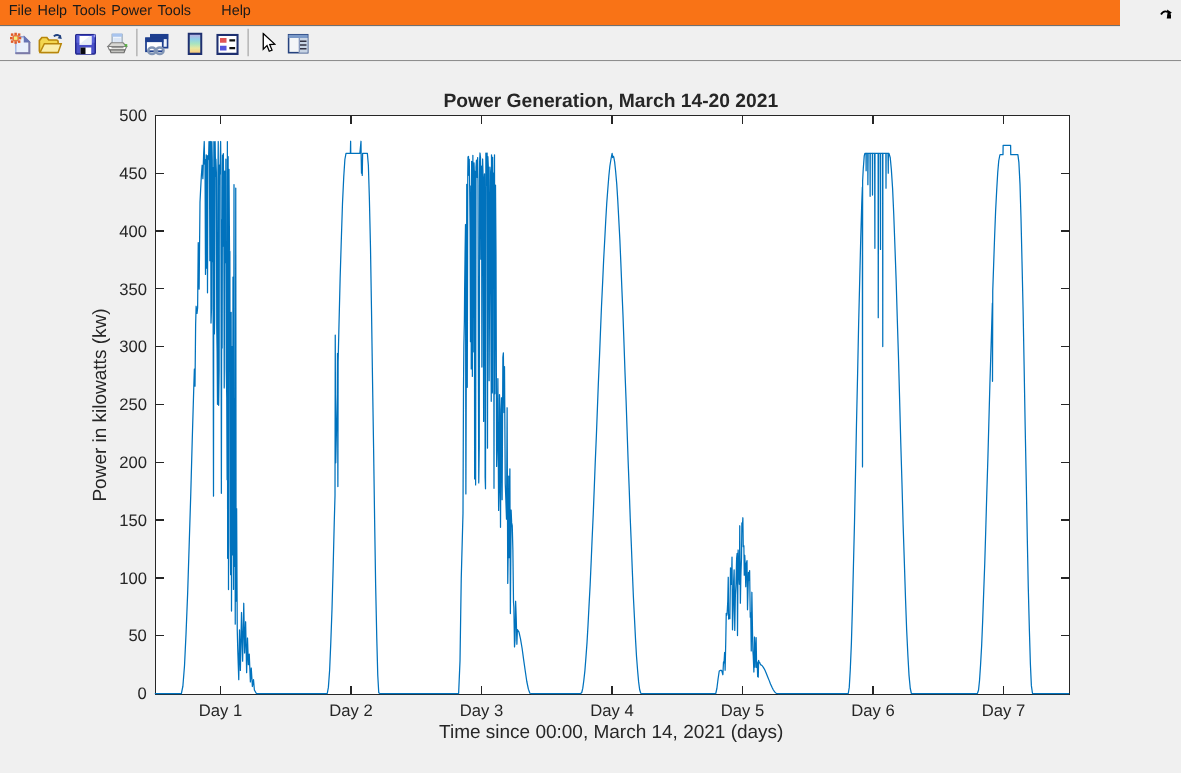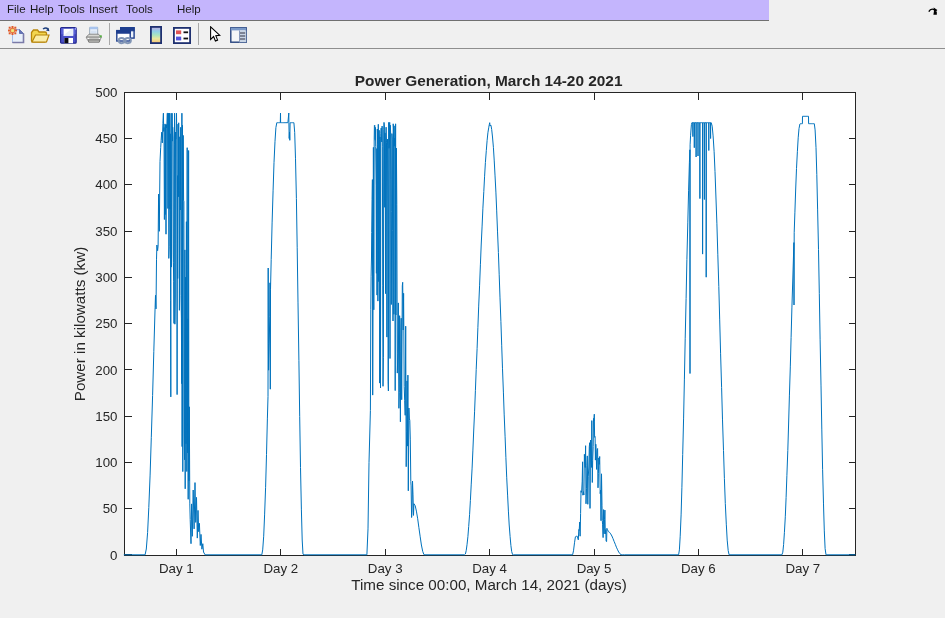--- a/index.html
+++ b/index.html
@@ -1,28 +1,28 @@
 <!DOCTYPE html>
 <html><head><meta charset="utf-8"><style>
 html,body{margin:0;padding:0;width:945px;height:618px;background:#f0f0f0;overflow:hidden;
 font-family:"Liberation Sans",sans-serif;}
-#menubar{position:absolute;left:0;top:0;width:769px;height:20px;background:#c4b5fd;
+#menubar{position:absolute;left:0;top:0;width:896px;height:20px;background:#f97316;
 border-bottom:1px solid #707070;font-size:11.5px;color:#1a1a1a;}
 #menubar span{position:absolute;top:3px;}
 #toolbar{position:absolute;left:0;top:21px;width:945px;height:27px;background:#f0f0f0;
 border-bottom:1px solid #8e8e8e;}
 #fig{position:absolute;left:0;top:49px;width:945px;height:569px;background:#f0f0f0;}
 svg text{font-family:"Liberation Sans",sans-serif;}
 </style></head>
 <body>
 <div id="menubar">
 <span style="left:7px">File</span>
     <span style="left:30px">Help</span>
     <span style="left:58px">Tools</span>
-    <span style="left:89px">Insert</span>
+    <span style="left:89px">Power</span>
     <span style="left:126px">Tools</span>
     <span style="left:177px">Help</span>
 <svg style="position:absolute;left:928px;top:7px" width="10" height="9" viewBox="0 0 10 9">
 <path d="M0.8 4.6 Q2.8 1.0 6.2 2.6" fill="none" stroke="#000" stroke-width="1.4"></path>
 <path d="M5.6 0.6 L9.4 3.0 L6.2 6.2 z" fill="#000"></path>
 <path d="M5.9 4.4 h2.9 v3.4 h-3.4 z" fill="#000"></path>
 </svg>
 </div>
 <div id="toolbar">
     <svg style="position:absolute;left:8px;top:5px" width="19" height="19" viewBox="0 0 19 19">

